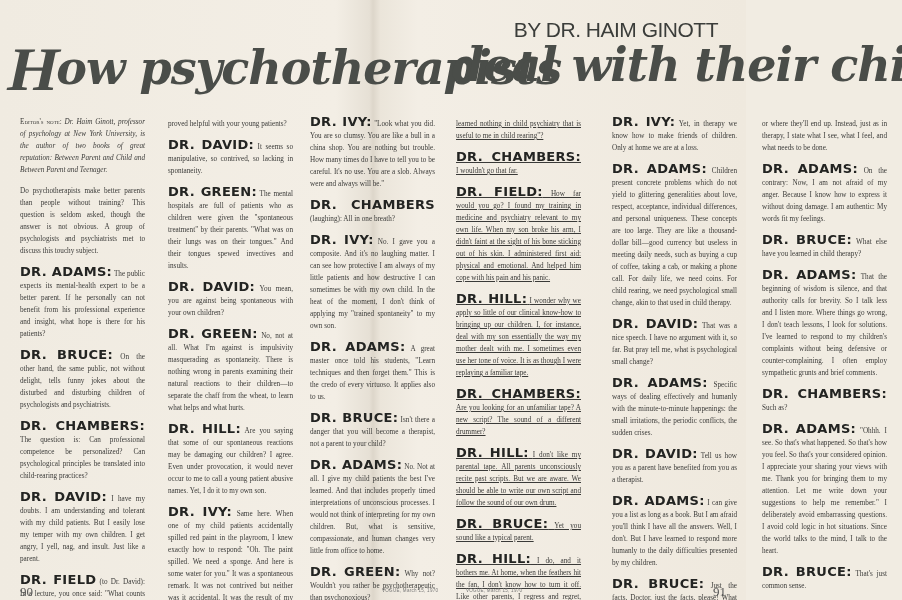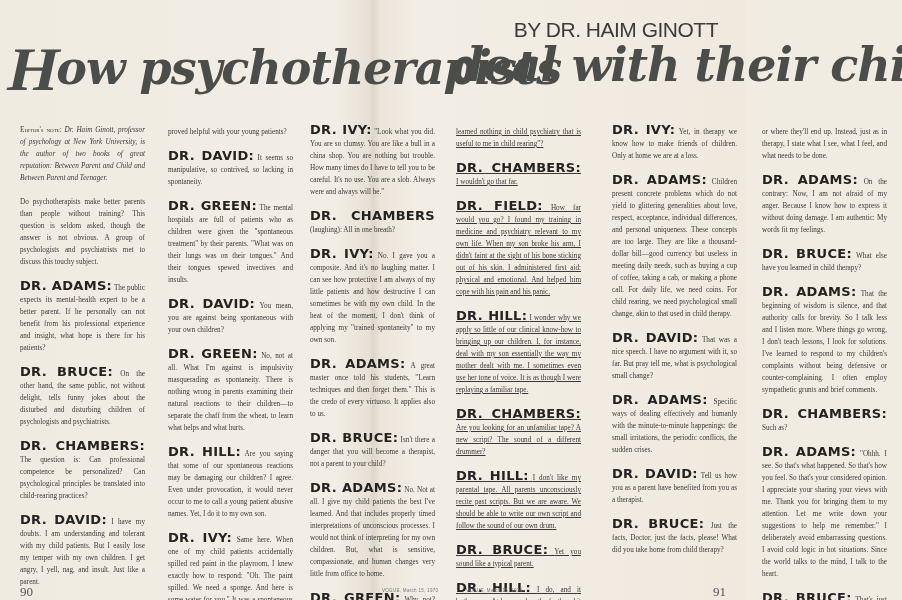--- a/index.html
+++ b/index.html
@@ -14,21 +14,21 @@
     background:linear-gradient(90deg,#f0ebe1 0%,#f3eee5 45%,#e6e0d5 49.5%,#ddd6ca 50%,#ebe5da 51%,#f3eee5 56%,#efe9de 100%); }
   .byline { position:absolute; right:28px; top:18px; font-family:"Liberation Sans", sans-serif;
     font-size:21px; letter-spacing:-0.5px; color:#3b3d3a; font-weight:300; }
   .headline { position:absolute; top:38px; font-family:"DejaVu Serif", serif; font-weight:bold;
     font-style:italic; color:#4a4d49; font-size:46px; letter-spacing:-1px; white-space:nowrap; }
   .headline.left { left:10px; }
   .headline.left .bigH { font-size:62px; font-style:normal; font-family:"Liberation Serif", serif;
     transform:skewX(-12deg); display:inline-block; letter-spacing:-2px; line-height:1; vertical-align:-6px; }
   .headline.right { left:452px; }
   .col { position:absolute; top:112px; width:125px; font-size:7.2px; line-height:12px; text-align:justify; }
-  .col p { margin:12px 0 9px 0; }
+  .col p { margin:4px 0 9px 0; }
   .spk { font-family:"DejaVu Sans", sans-serif; font-weight:bold; font-size:13px; color:#232422; letter-spacing:0.3px; }
   .intro { font-style:italic; }
   .folio { position:absolute; bottom:0; font-size:13px; color:#555; }
   .credit { position:absolute; bottom:7px; font-family:"Liberation Sans", sans-serif; font-size:4.5px; color:#777; letter-spacing:0.3px; }
 </style>
 </head>
 <body>
 
 <div class="spread">
 
@@ -91,20 +91,21 @@
       </div>
   </div>
 
   <div class="col" style="left:612px;">
     <div class="dialogue">
         <p><span class="spk">DR. IVY:</span> <span>Yet, in therapy we know how to make friends of children. Only at home we are at a loss.</span></p>
         <p><span class="spk">DR. ADAMS:</span> <span>Children present concrete problems which do not yield to glittering generalities about love, respect, acceptance, individual differences, and personal uniqueness. These concepts are too large. They are like a thousand-dollar bill—good currency but useless in meeting daily needs, such as buying a cup of coffee, taking a cab, or making a phone call. For daily life, we need coins. For child rearing, we need psychological small change, akin to that used in child therapy.</span></p>
         <p><span class="spk">DR. DAVID:</span> <span>That was a nice speech. I have no argument with it, so far. But pray tell me, what is psychological small change?</span></p>
         <p><span class="spk">DR. ADAMS:</span> <span>Specific ways of dealing effectively and humanly with the minute-to-minute happenings: the small irritations, the periodic conflicts, the sudden crises.</span></p>
         <p><span class="spk">DR. DAVID:</span> <span>Tell us how you as a parent have benefited from you as a therapist.</span></p>
+        <p><span class="spk">DR. ADAMS:</span> <span>I can give you a list as long as a book. But I am afraid you'll think I have all the answers. Well, I don't. But I have learned to respond more humanly to the daily difficulties presented by my children.</span></p>
         <p><span class="spk">DR. BRUCE:</span> <span>Just the facts, Doctor, just the facts, please! What did you take home from child therapy?</span></p>
       </div>
   </div>
 
   <div class="col" style="left:762px;">
     <div class="dialogue">
         <p><span class="spk"></span> <span>or where they'll end up. Instead, just as in therapy, I state what I see, what I feel, and what needs to be done.</span></p>
         <p><span class="spk">DR. ADAMS:</span> <span>On the contrary: Now, I am not afraid of my anger. Because I know how to express it without doing damage. I am authentic: My words fit my feelings.</span></p>
         <p><span class="spk">DR. BRUCE:</span> <span>What else have you learned in child therapy?</span></p>
         <p><span class="spk">DR. ADAMS:</span> <span>That the beginning of wisdom is silence, and that authority calls for brevity. So I talk less and I listen more. Where things go wrong, I don't teach lessons, I look for solutions. I've learned to respond to my children's complaints without being defensive or counter-complaining. I often employ sympathetic grunts and brief comments.</span></p>

